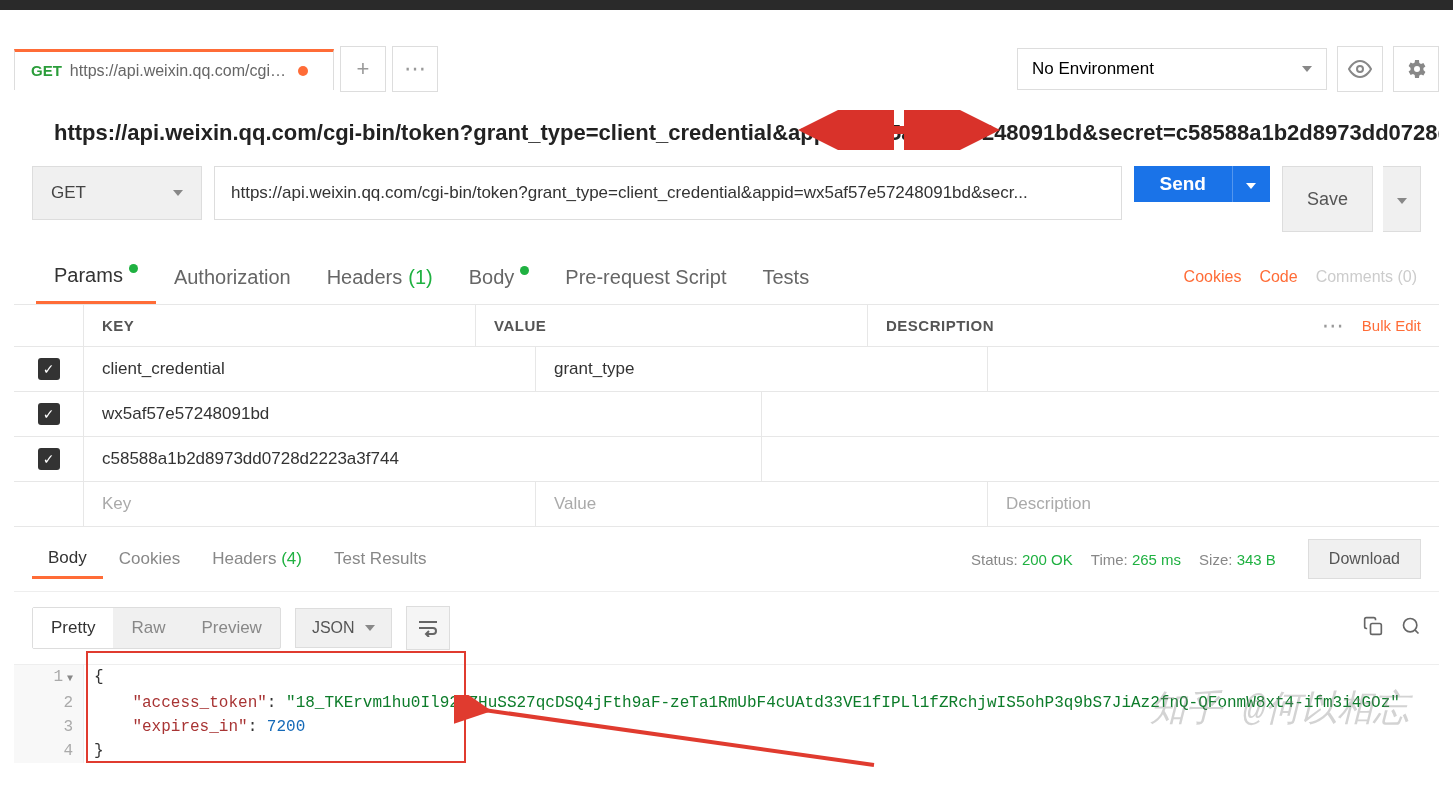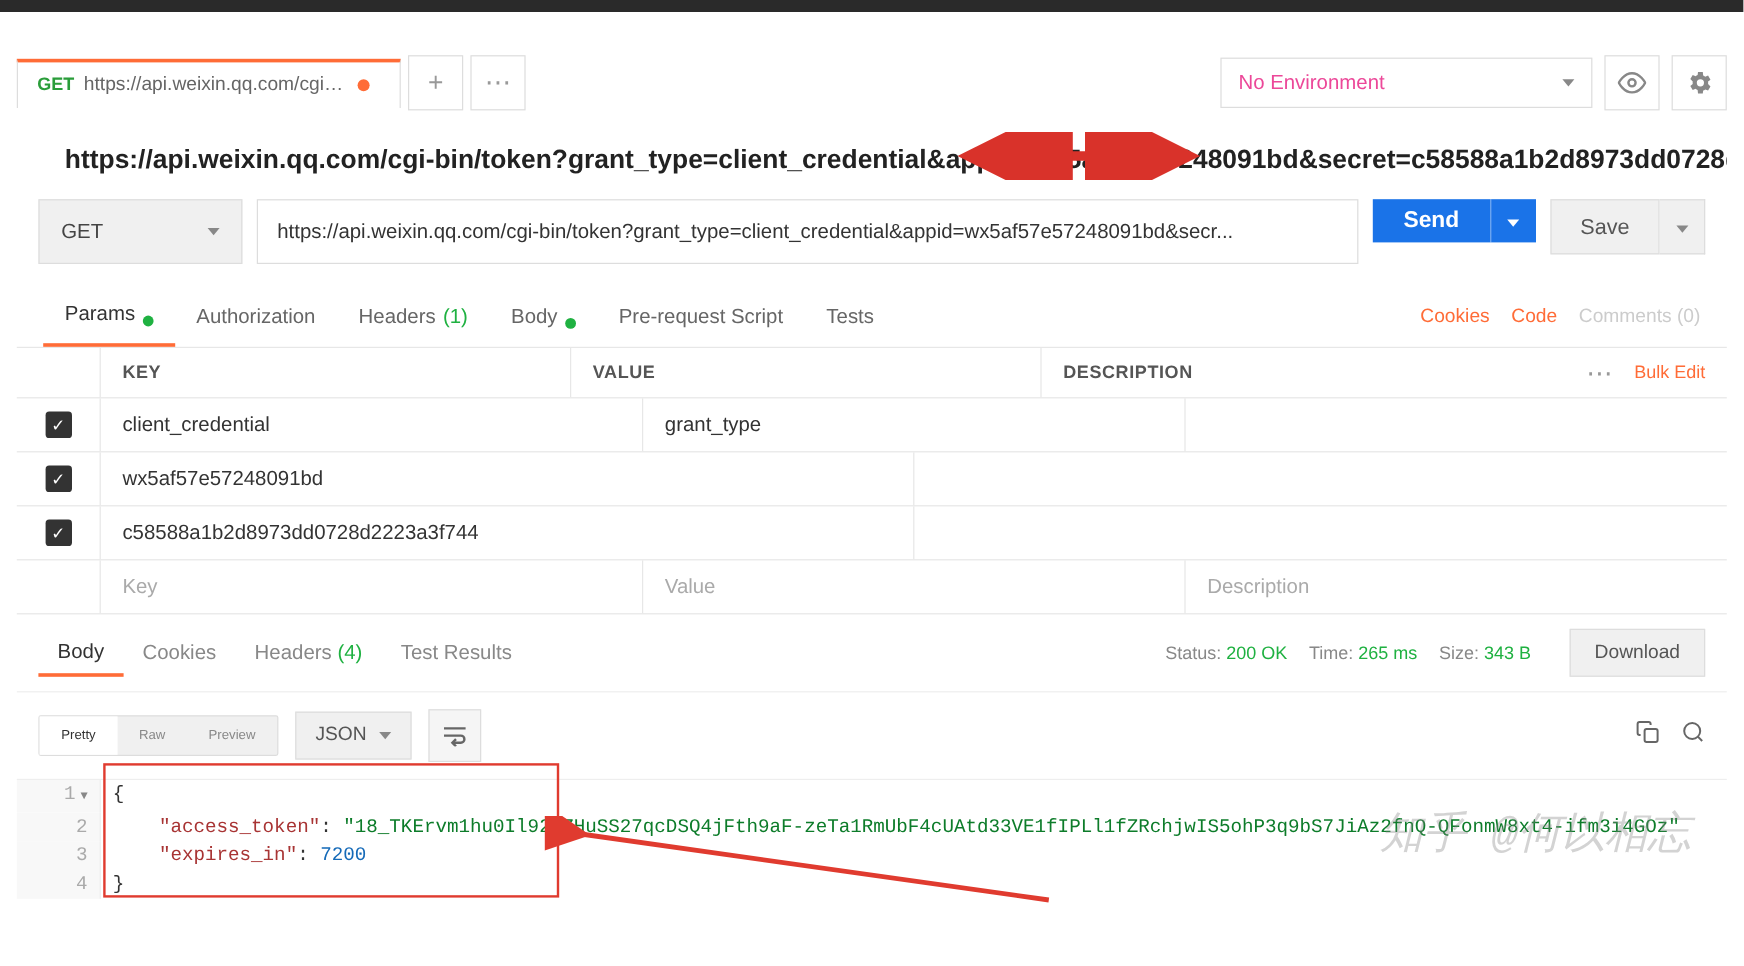--- a/index.html
+++ b/index.html
@@ -6,34 +6,34 @@
 body { font-family: "Helvetica Neue", Arial, sans-serif; font-size: 14px; color: #333; background: #fff; overflow-x: hidden; }
 .topbar { height: 10px; background: #2a2a2a; }
 .workspace { padding: 14px 14px; }
 .tabs-row { display: flex; align-items: center; padding-top: 22px; }
 .req-tab { position: relative; background: #fff; border: 1px solid #ddd; border-top: 3px solid #ff6c37; border-bottom: none; padding: 10px 16px; display: flex; align-items: center; gap: 8px; font-size: 16px; min-width: 320px; }
 .req-tab .method { color: #2a9d3a; font-weight: 600; font-size: 15px; }
 .req-tab .url { color: #666; white-space: nowrap; overflow: hidden; text-overflow: ellipsis; max-width: 220px; }
 .dot { width: 10px; height: 10px; border-radius: 50%; background: #ff6c37; flex-shrink: 0; }
 .tab-btn { width: 46px; height: 46px; border: 1px solid #ddd; display: flex; align-items: center; justify-content: center; font-size: 22px; color: #999; margin-left: 6px; cursor: pointer; }
 .spacer { flex: 1; }
-.env-select { display: flex; align-items: center; justify-content: space-between; border: 1px solid #ddd; padding: 10px 14px; width: 310px; font-size: 17px; color: #ec4899; cursor: pointer; background: #fff; }
+.env-select { display: flex; align-items: center; justify-content: space-between; border: 1px solid #ddd; padding: 10px 14px; width: 310px; font-size: 17px; color: #000000; cursor: pointer; background: #fff; }
 .env-eye, .env-gear { width: 46px; height: 46px; border: 1px solid #ddd; display: flex; align-items: center; justify-content: center; font-size: 22px; color: #888; margin-left: 10px; cursor: pointer; }
 .big-url-row { padding: 28px 20px 20px 40px; font-size: 22px; font-weight: 700; color: #222; position: relative; white-space: nowrap; overflow: hidden; }
 .req-line { display: flex; gap: 12px; padding: 0 18px 18px 18px; align-items: stretch; }
 .method-sel { display: flex; align-items: center; background: #f0f0f0; border: 1px solid #ddd; padding: 0 18px; font-size: 17px; color: #444; min-width: 170px; justify-content: space-between; cursor: pointer; height: 54px; }
 .url-input { flex: 1; border: 1px solid #ddd; padding: 0 16px; font-size: 17px; color: #333; height: 54px; display: flex; align-items: center; white-space: nowrap; overflow: hidden; text-overflow: ellipsis; }
 .send-btn-group { display: flex; height: 36px; }
 .send-btn { background: #1a73e8; color: #fff; border: none; padding: 0 26px; font-size: 19px; font-weight: 600; cursor: pointer; }
 .send-caret { background: #1a73e8; color: #fff; border: none; border-left: 1px solid rgba(255,255,255,0.25); width: 38px; cursor: pointer; font-size: 14px; }
-.save-btn-group { display: flex; height: 46px; }
+.save-btn-group { display: flex; height: 66px; gap: 10px; }
 .save-btn { background: #f0f0f0; border: 1px solid #ddd; padding: 0 24px; font-size: 18px; color: #555; cursor: pointer; }
 .save-caret { background: #f0f0f0; border: 1px solid #ddd; border-left: none; width: 38px; cursor: pointer; color: #888; }
 .sub-tabs { display: flex; align-items: center; border-bottom: 1px solid #e7e7e7; padding: 0 12px 0 22px; }
-.sub-tab { padding: 14px 18px; font-size: 17px; color: #666; cursor: pointer; display: flex; align-items: flex-end; gap: 6px; }
+.sub-tab { padding: 14px 18px; font-size: 20px; color: #666; cursor: pointer; display: flex; align-items: flex-start; gap: 6px; }
 .sub-tab.active { color: #333; border-bottom: 3px solid #ff6c37; font-weight: 500; }
 .green-dot { width: 9px; height: 9px; border-radius: 50%; background: #1fb141; }
 .count-badge { color: #1fb141; }
 .sub-tabs-right { margin-left: auto; display: flex; gap: 18px; font-size: 16px; padding-right: 10px; }
 .link-orange { color: #ff6c37; cursor: pointer; }
 .link-muted { color: #ccc; }
 .params-headers { display: flex; border-bottom: 1px solid #e7e7e7; font-size: 15px; color: #555; }
 .col-chk { width: 70px; border-right: 1px solid #e7e7e7; }
 .col-key { flex: 1; padding: 12px 18px; border-right: 1px solid #e7e7e7; font-weight: 600; letter-spacing: 0.5px; }
 .col-val { flex: 1; padding: 12px 18px; border-right: 1px solid #e7e7e7; font-weight: 600; letter-spacing: 0.5px; }
@@ -49,21 +49,21 @@
 .param-row.placeholder .chk-cell { }
 .resp-tabs { display: flex; align-items: center; padding: 12px 18px; border-bottom: 1px solid #eee; }
 .resp-tab { padding: 8px 16px; font-size: 17px; color: #888; cursor: pointer; }
 .resp-tab.active { color: #333; border-bottom: 3px solid #ff6c37; }
 .resp-status { margin-left: auto; display: flex; gap: 18px; font-size: 15px; align-items: center; justify-content: space-between; }
 .stat-label { color: #888; }
 .stat-val { color: #1fb141; }
 .dl-btn { background: #f0f0f0; border: 1px solid #ddd; padding: 10px 20px; font-size: 16px; color: #555; cursor: pointer; margin-left: 14px; }
 .view-toolbar { display: flex; align-items: center; padding: 14px 18px; gap: 14px; }
 .pill-group { display: flex; background: #f0f0f0; border: 1px solid #ddd; border-radius: 2px; }
-.pill { padding: 10px 18px; font-size: 11px; color: #888; cursor: pointer; }
+.pill { padding: 10px 18px; font-size: 17px; color: #888; cursor: pointer; }
 .pill.active { color: #333; background: #fff; }
 .json-sel { display: flex; align-items: center; background: #f0f0f0; border: 1px solid #ddd; padding: 10px 16px; font-size: 16px; color: #555; gap: 10px; cursor: pointer; }
 .wrap-btn { width: 44px; height: 44px; border: 1px solid #ddd; background: #f5f5f5; display: flex; align-items: center; justify-content: center; cursor: pointer; }
 .toolbar-right { margin-left: auto; display: flex; gap: 18px; font-size: 20px; color: #666; }
 .code-area { border-top: 1px solid #eee; font-family: "Courier New", monospace; font-size: 16px; position: relative; }
 .code-line { display: flex; }
 .gutter { width: 70px; text-align: right; padding-right: 10px; color: #aaa; background: #f8f8f8; border-right: 1px solid #eee; line-height: 24px; }
 .gutter .fold { font-size: 10px; color: #888; padding-left: 4px; }
 .code-content { flex: 1; padding-left: 10px; line-height: 24px; white-space: pre; overflow: hidden; }
 .k { color: #a83434; }

